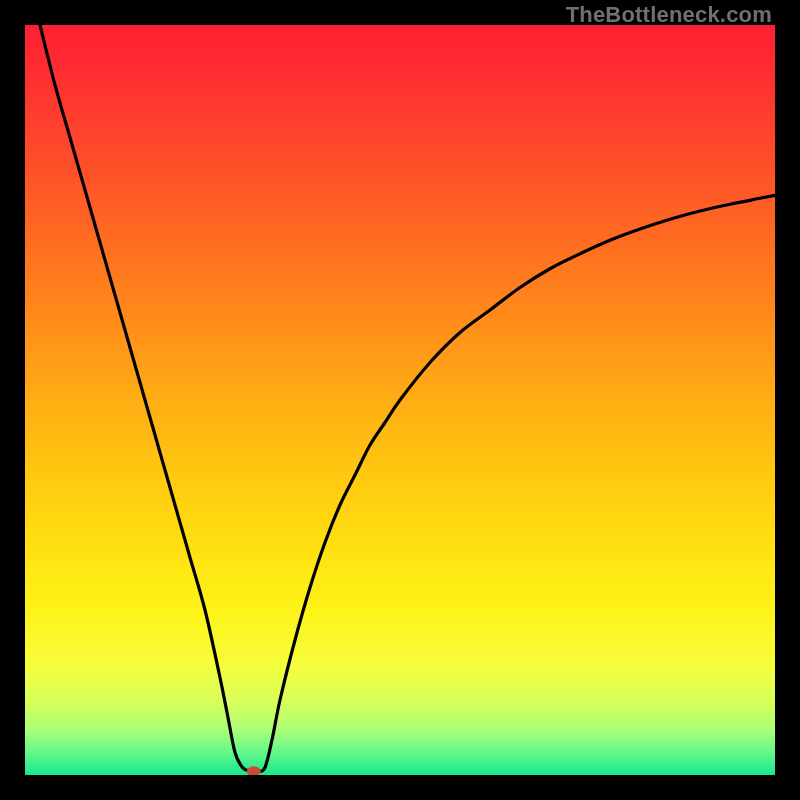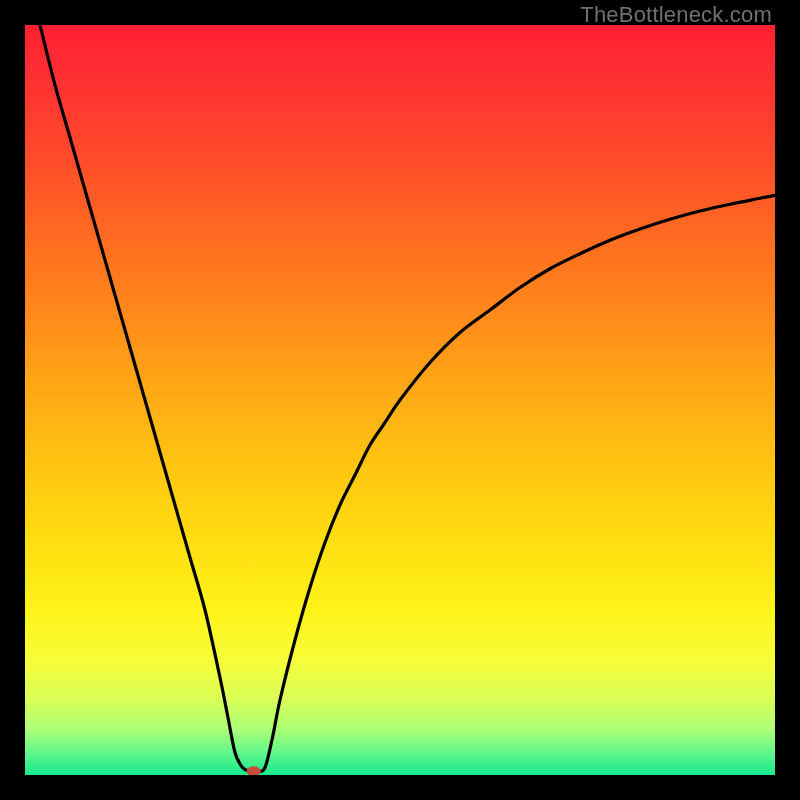--- a/index.html
+++ b/index.html
@@ -25,21 +25,21 @@
     top: 0;
     width: 750px;
     height: 750px;
   }
   .watermark {
     position: absolute;
     top: 2px;
     right: 28px;
     color: #707070;
     font-size: 22px;
-    font-weight: 400;
+    font-weight: 700;
     letter-spacing: 0.2px;
   }
   svg { display: block; }
 </style>
 </head>
 <body>
 
 <div class="watermark">TheBottleneck.com</div>
 
 <div class="frame">

